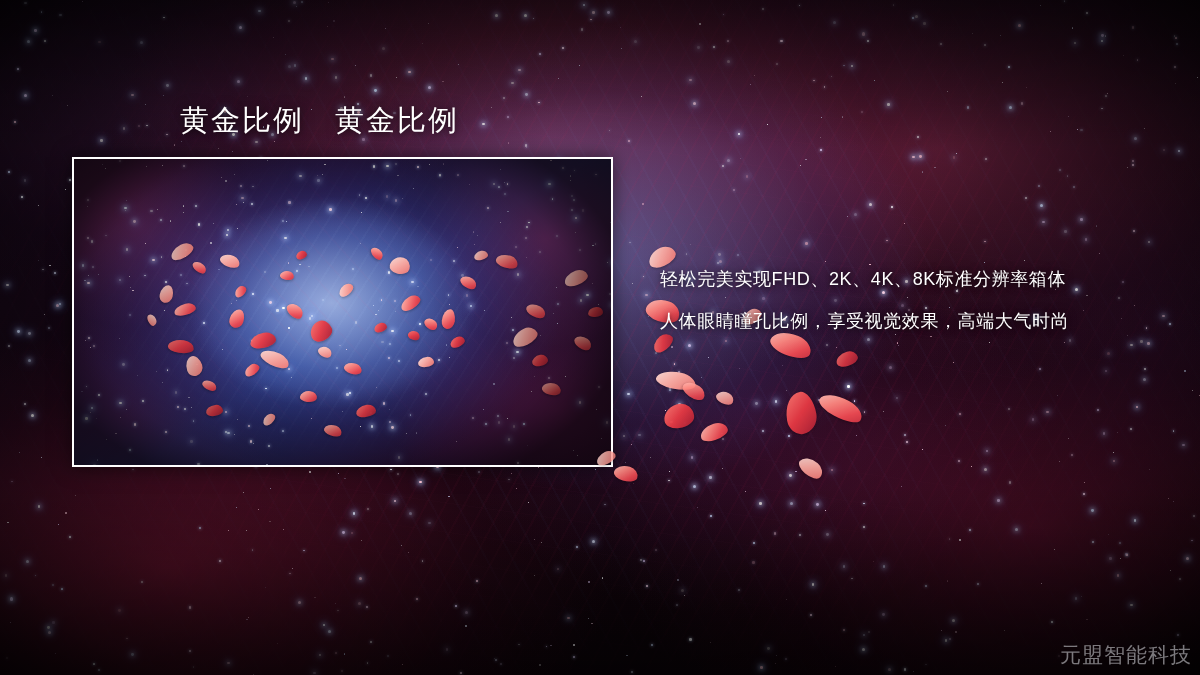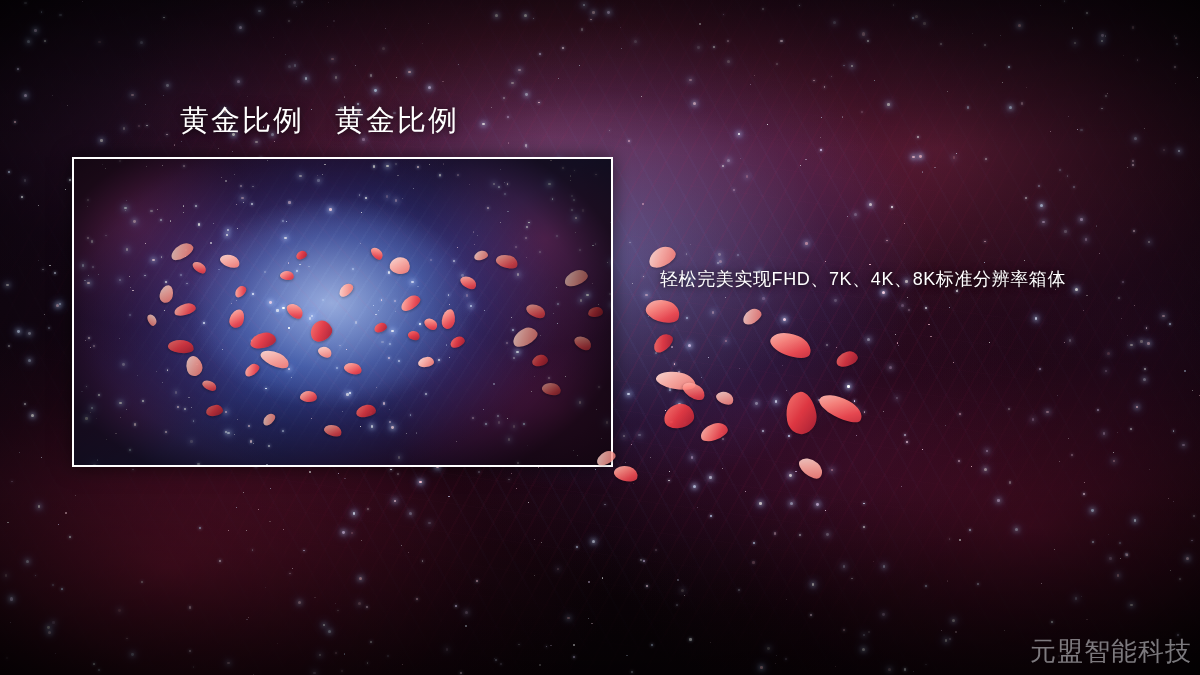--- a/index.html
+++ b/index.html
@@ -143,21 +143,21 @@
     letter-spacing: 0.6px;
     white-space: pre;
     text-shadow: 0 1px 5px rgba(0,0,0,0.60), 0 0 12px rgba(0,0,0,0.40);
   }
 
   
   .watermark {
     position: absolute;
     right: 8px;
     bottom: 6px;
-    font-size: 26px;
+    font-size: 21px;
     letter-spacing: 1px;
     color: rgba(196,196,200,0.62);
     white-space: pre;
   }
 </style>
 </head>
 <body>
 
 <div id="slide">
 
@@ -1294,18 +1294,19 @@
       <span class="petal" style="left: 770px; top: 334px; width: 42px; height: 22px; transform: rotate(22deg); opacity: 0.95;"></span>
       <span class="petal deep" style="left: 786px; top: 392px; width: 30px; height: 42px; transform: rotate(-10deg); opacity: 0.95;"></span>
       <span class="petal pale" style="left: 798px; top: 460px; width: 26px; height: 16px; transform: rotate(40deg); opacity: 0.9;"></span>
       <span class="petal" style="left: 818px; top: 398px; width: 46px; height: 20px; transform: rotate(28deg); opacity: 0.95;"></span>
       <span class="petal deep" style="left: 836px; top: 352px; width: 22px; height: 14px; transform: rotate(-16deg); opacity: 0.85;"></span>
       <span class="petal" style="left: 614px; top: 466px; width: 24px; height: 15px; transform: rotate(16deg); opacity: 0.9;"></span>
       <span class="petal pale" style="left: 596px; top: 452px; width: 20px; height: 12px; transform: rotate(-26deg); opacity: 0.8;"></span>
     </div>
 
   <div class="body-copy">
-    <div class="copy-line">轻松完美实现FHD、7K、4K、8K标准分辨率箱体</div>
+    <div class="copy-line">轻松完美实现FHD、2K、4K、8K标准分辨率箱体</div>
+    <div class="copy-line">人体眼睛瞳孔比例，享受视觉效果，高端大气时尚</div>
   </div>
 
   <div class="watermark">元盟智能科技</div>
 
 </div>
 
 </body></html>

